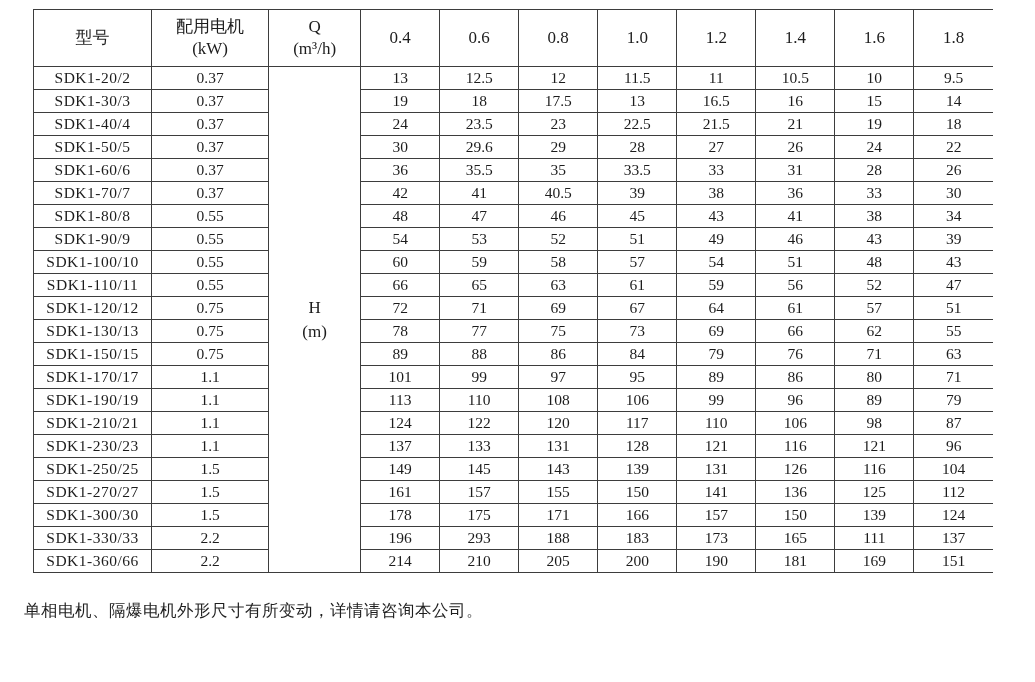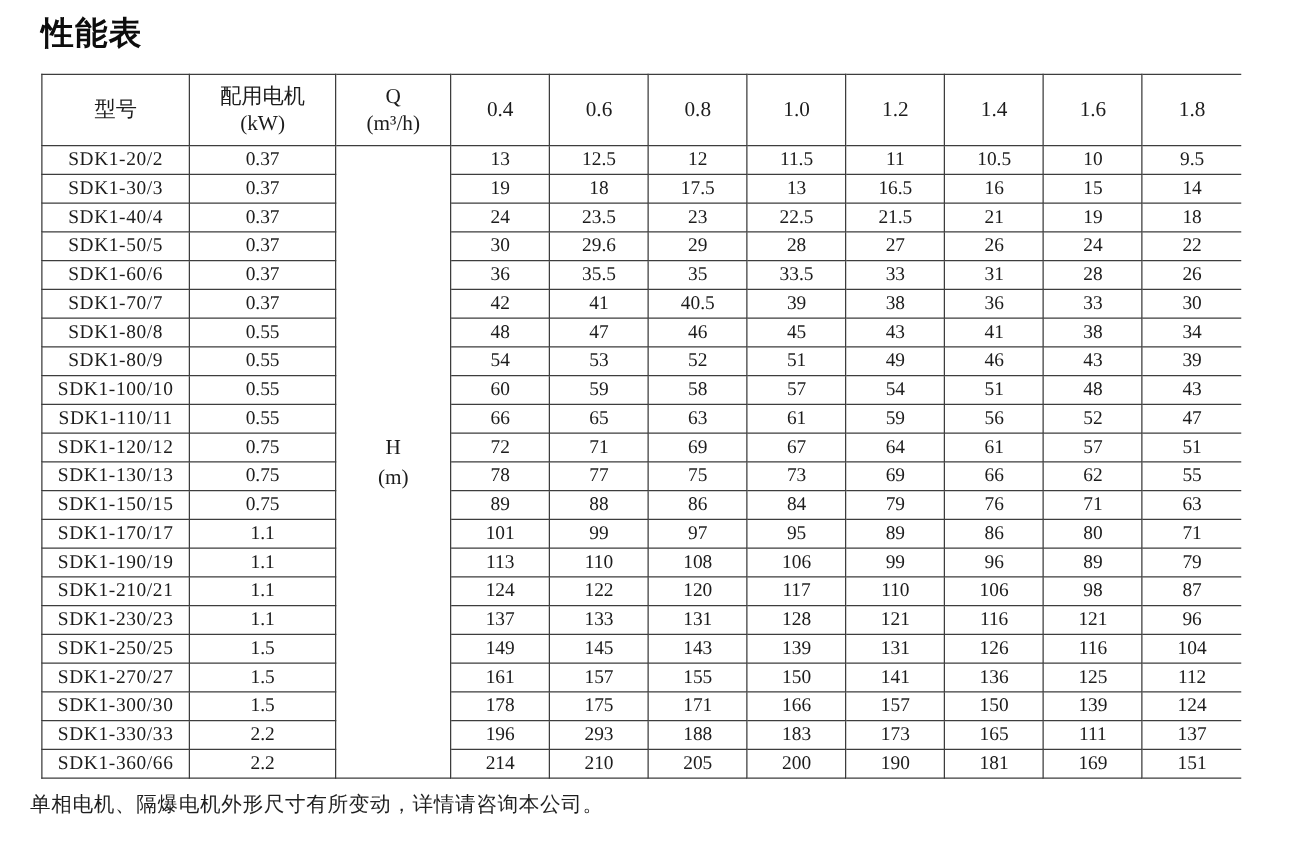--- a/index.html
+++ b/index.html
@@ -48,30 +48,29 @@
   td.model-cell { letter-spacing: 0.5px; }
   td.h-cell {
     font-size: 17px;
     line-height: 1.4;
     white-space: pre-line;
   }
   .footnote {
     font-family: "Liberation Sans", "DejaVu Sans", sans-serif;
     font-size: 16.5px;
     color: #1f1f1f;
-    margin-top: 10px;
+    margin-top: 27px;
     margin-left: -9px;
     letter-spacing: 0.5px;
   }
 </style>
 </head>
 <body>
 
 <div class="page">
-  <h1 class="page-title">性能表</h1>
 
   <table class="perf">
     <colgroup>
       <col style="width:118px">
       <col style="width:117px">
       <col style="width:92px">
       <col style="width:79px">
         <col style="width:79px">
         <col style="width:79px">
         <col style="width:79px">
@@ -178,21 +177,21 @@
           <td>48</td>
           <td>47</td>
           <td>46</td>
           <td>45</td>
           <td>43</td>
           <td>41</td>
           <td>38</td>
           <td>34</td>
         </tr>
         <tr>
-          <td class="model-cell">SDK1-80/9</td>
+          <td class="model-cell">SDK1-90/9</td>
           <td>0.55</td>
           <td>54</td>
           <td>53</td>
           <td>52</td>
           <td>51</td>
           <td>49</td>
           <td>46</td>
           <td>43</td>
           <td>39</td>
         </tr>

